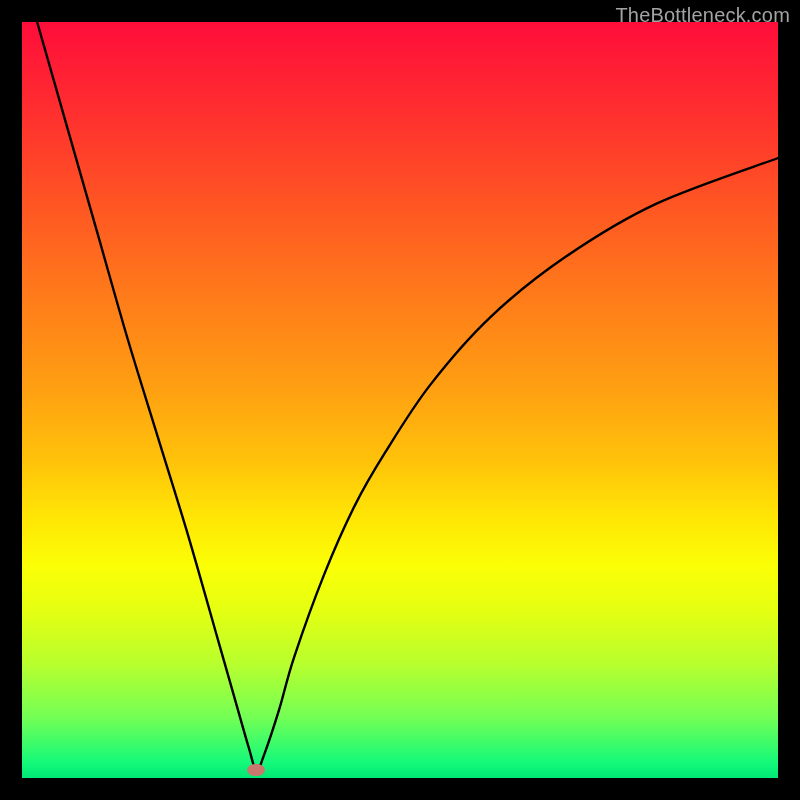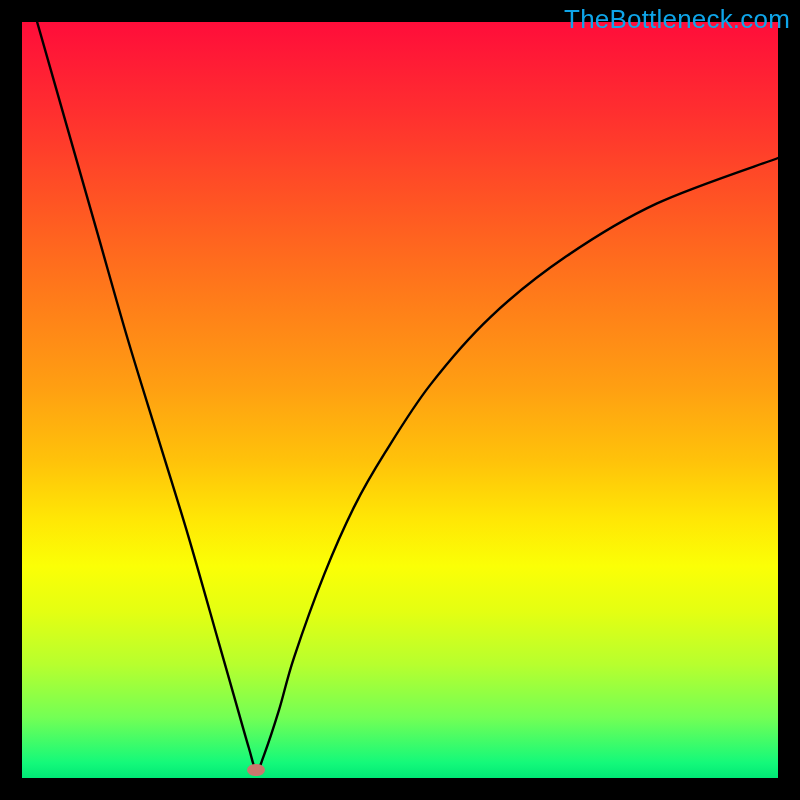--- a/index.html
+++ b/index.html
@@ -20,22 +20,22 @@
       #fbff06 72%,
       #e4ff12 78%,
       #b7ff2e 85%,
       #73ff55 92%,
       #14f97a 98%,
       #00e876 100%);
   }
   .watermark {
     position: absolute;
     top: 4px; right: 10px;
-    color: #0ea5e9;
-    font-size: 26px;
+    color: #a3a3a3;
+    font-size: 20px;
     letter-spacing: 0.2px;
     font-weight: 500;
     user-select: none;
     margin-left: 20px;
   }
   .marker {
     position: absolute;
     width: 18px;
     height: 12px;
     border-radius: 8px / 6px;

